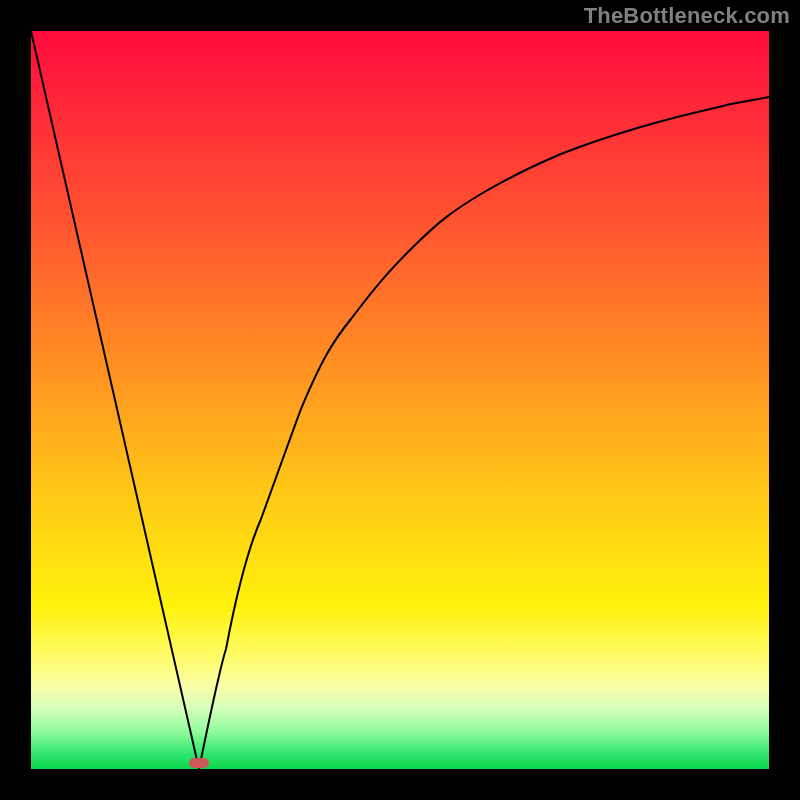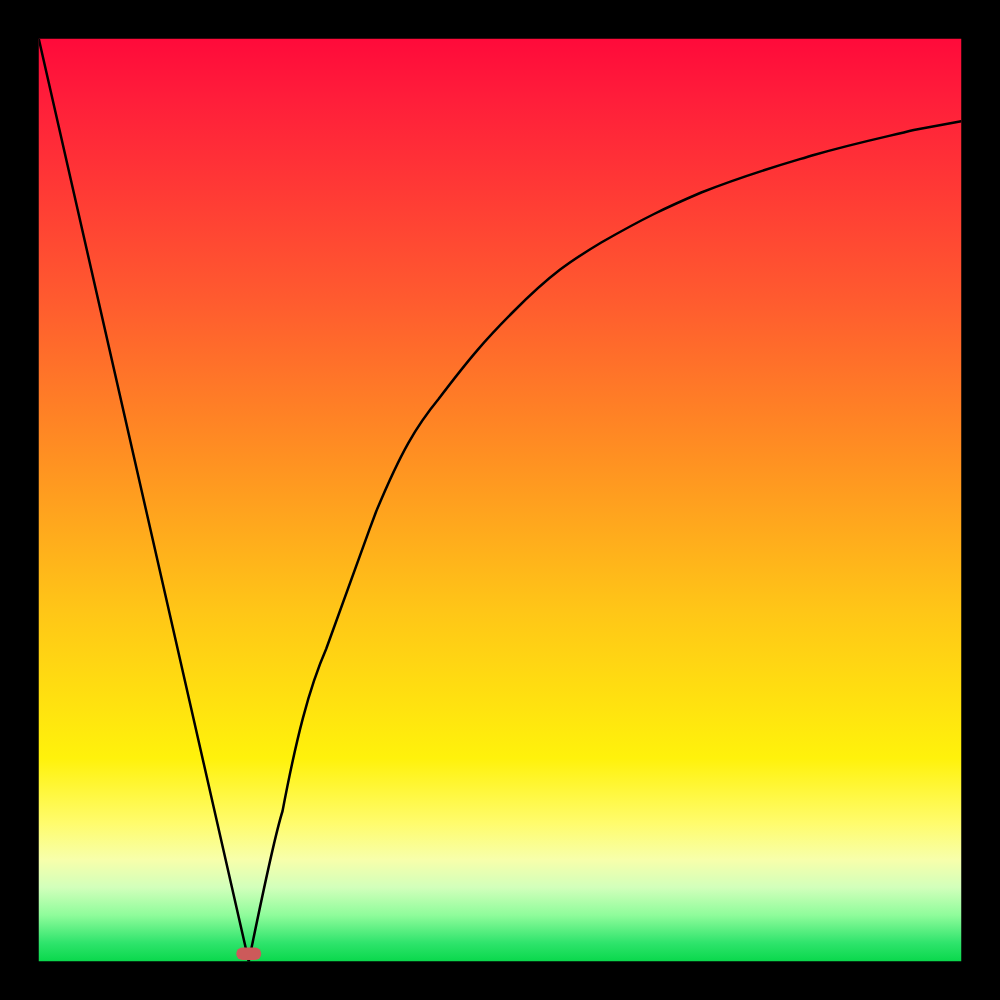--- a/index.html
+++ b/index.html
@@ -100,14 +100,15 @@
              C 345 255, 358 240, 380 218
              C 410 188, 425 178, 450 163
              C 485 143, 502 135, 530 123
              C 568 108, 590 102, 620 93
              C 655 83, 680 78, 700 73
              L 738 66"></path>
   </svg>
 
   <div class="marker" style="left:189px; top:758px;"></div>
 
+  <div class="watermark">TheBottleneck.com</div>
 
 </div>
 
 </body></html>

